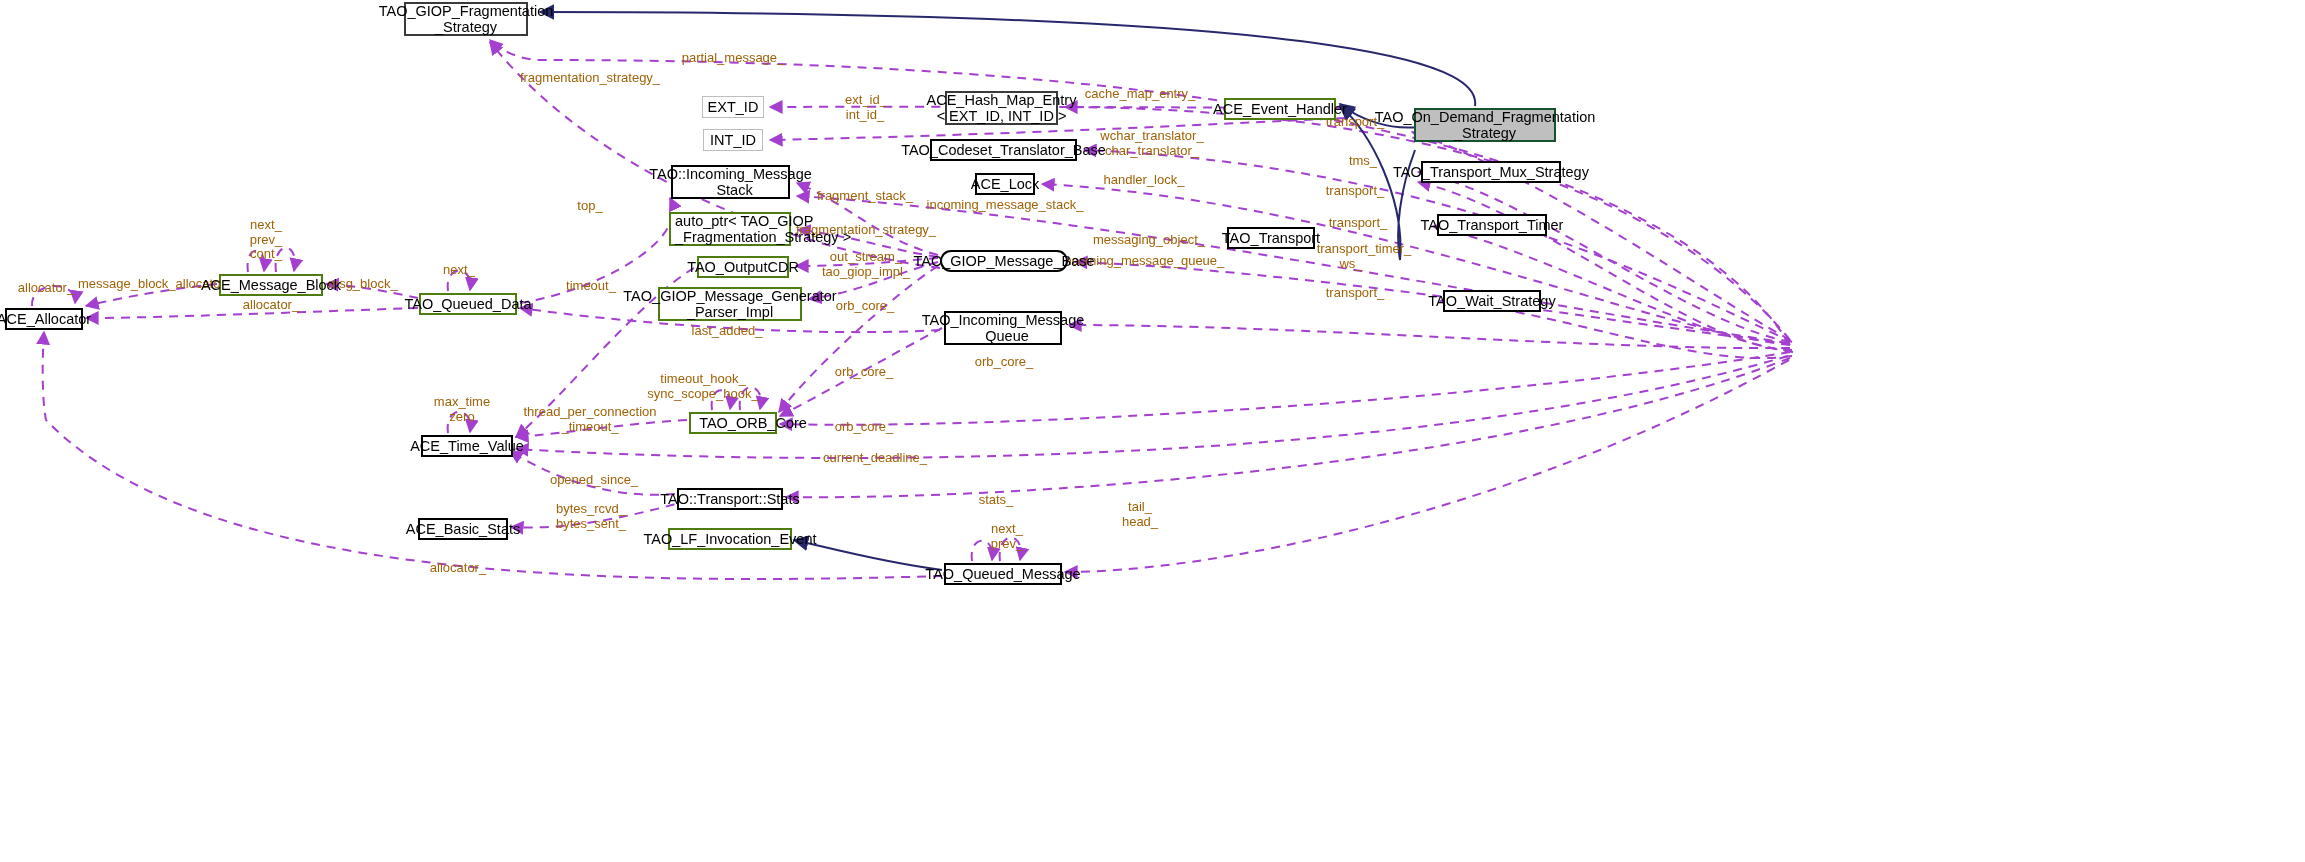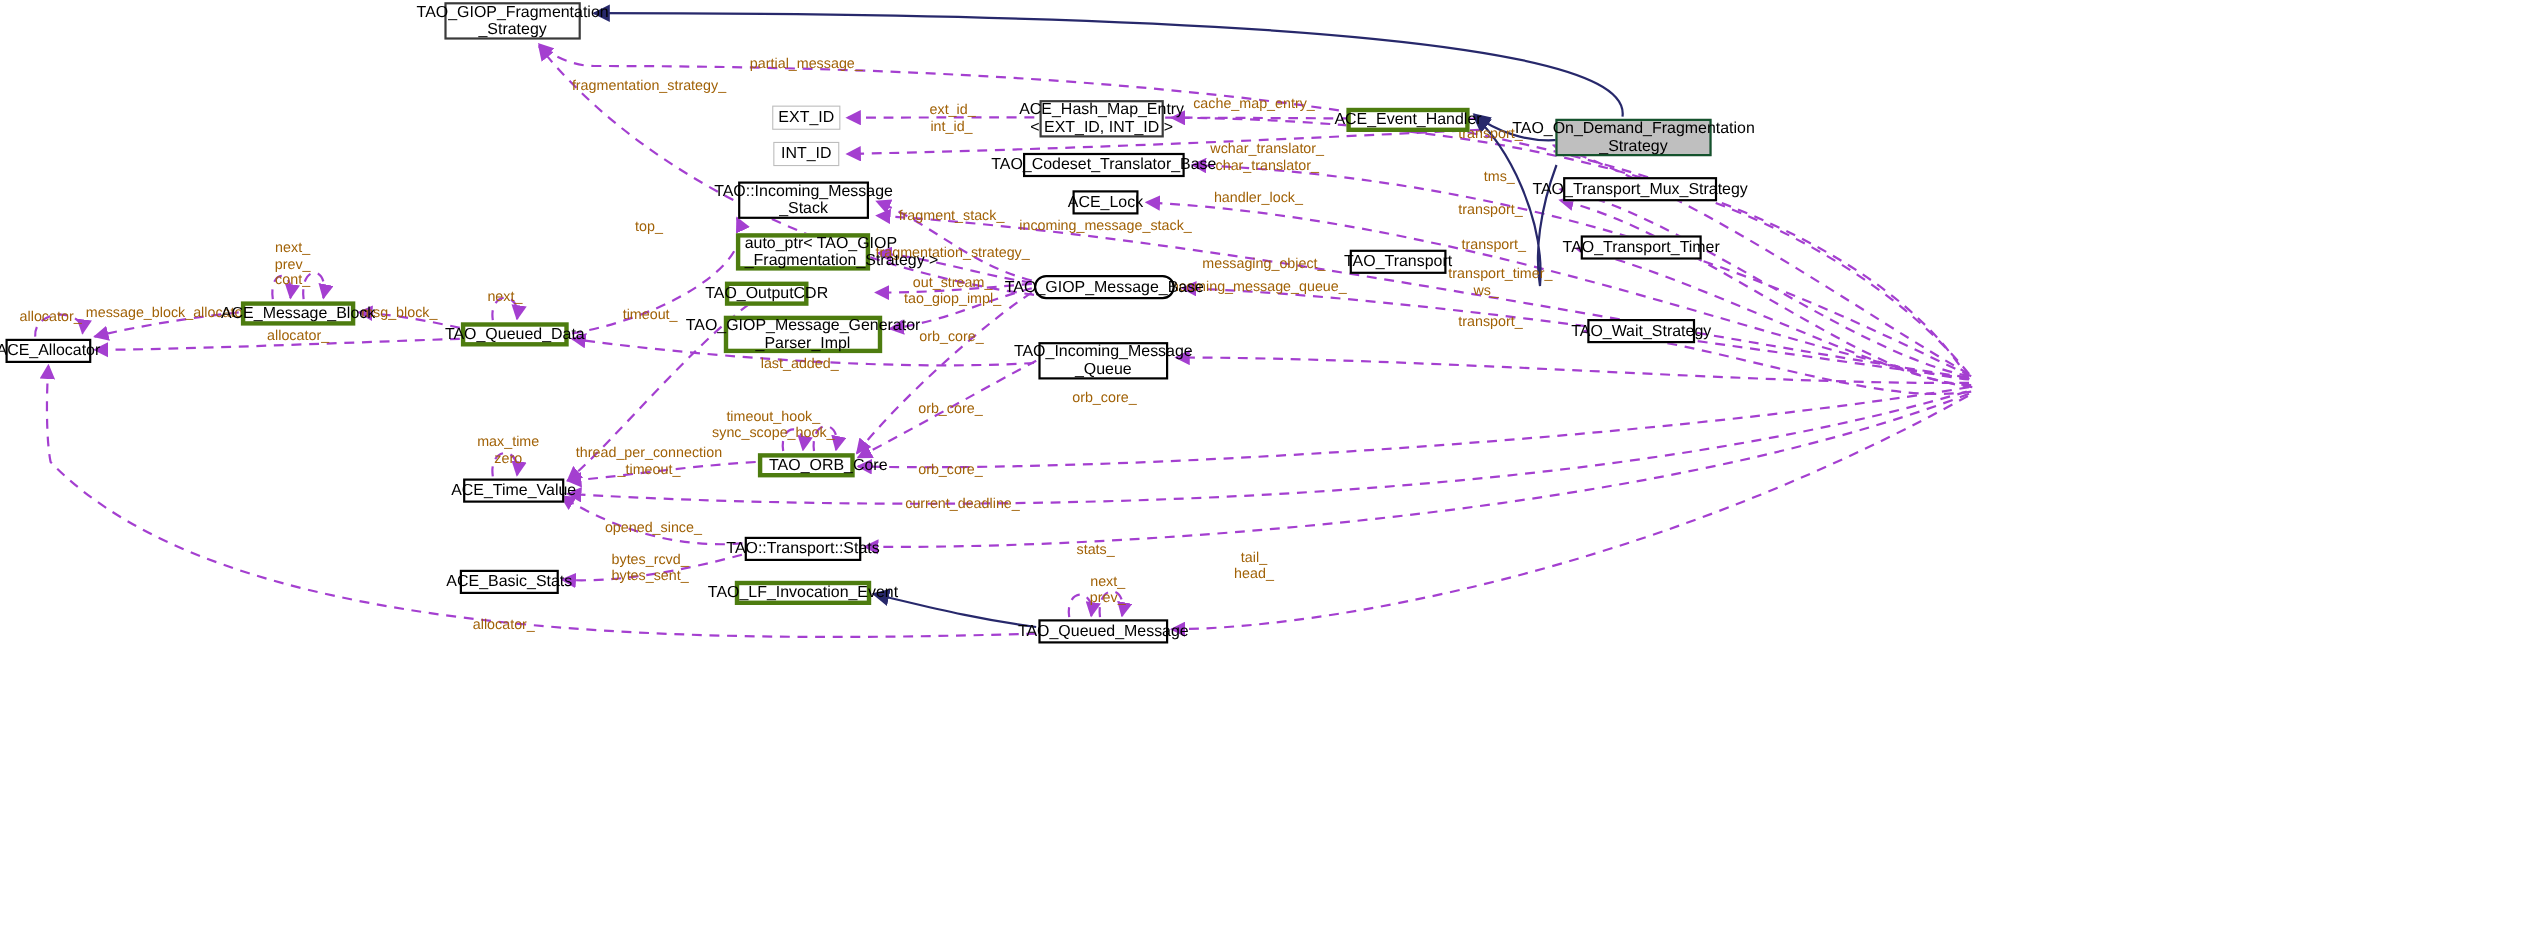--- a/index.html
+++ b/index.html
@@ -32,21 +32,21 @@
     line-height: 16px;
     text-align: center;
     display: flex;
     align-items: center;
     justify-content: center;
     white-space: pre;
     letter-spacing: 0px;
     z-index: 5;
   }
   .node.red {
-    border: 4px solid #4d7c0f;
+    border: 2px solid #4d7c0f;
   }
   .node.gray-border {
     border: 1px solid #bdbdbd;
   }
   .node.dark-border {
     border: 2px solid #3a3a3a;
   }
   .node.filled {
     background: #bfbfbf;
     border: 2px solid #14532d;
@@ -188,21 +188,21 @@
   <div class="node gray-border" style="left:702px; top:96px; width:62px; height:22px;">EXT_ID</div>
 
   <div class="node gray-border" style="left:703px; top:129px; width:60px; height:22px;">INT_ID</div>
 
   <div class="node thick" style="left:671px; top:165px; width:119px; height:34px;">TAO::Incoming_Message
 _Stack</div>
 
   <div class="node red" style="left:669px; top:212px; width:122px; height:34px; text-align:left; justify-content:flex-start; padding-left:4px;">auto_ptr&lt; TAO_GIOP
 _Fragmentation_Strategy &gt;</div>
 
-  <div class="node red" style="left:659px; top:256px; width:76px; height:22px;">TAO_OutputCDR</div>
+  <div class="node red" style="left:697px; top:256px; width:92px; height:22px;">TAO_OutputCDR</div>
 
   <div class="node red" style="left:658px; top:287px; width:144px; height:34px;">TAO_GIOP_Message_Generator
 _Parser_Impl</div>
 
   <div class="node dark-border" style="left:945px; top:91px; width:113px; height:34px;">ACE_Hash_Map_Entry
 &lt; EXT_ID, INT_ID &gt;</div>
 
   <div class="node thick" style="left:930px; top:139px; width:147px; height:22px;">TAO_Codeset_Translator_Base</div>
 
   <div class="node thick" style="left:975px; top:173px; width:60px; height:22px;">ACE_Lock</div>

